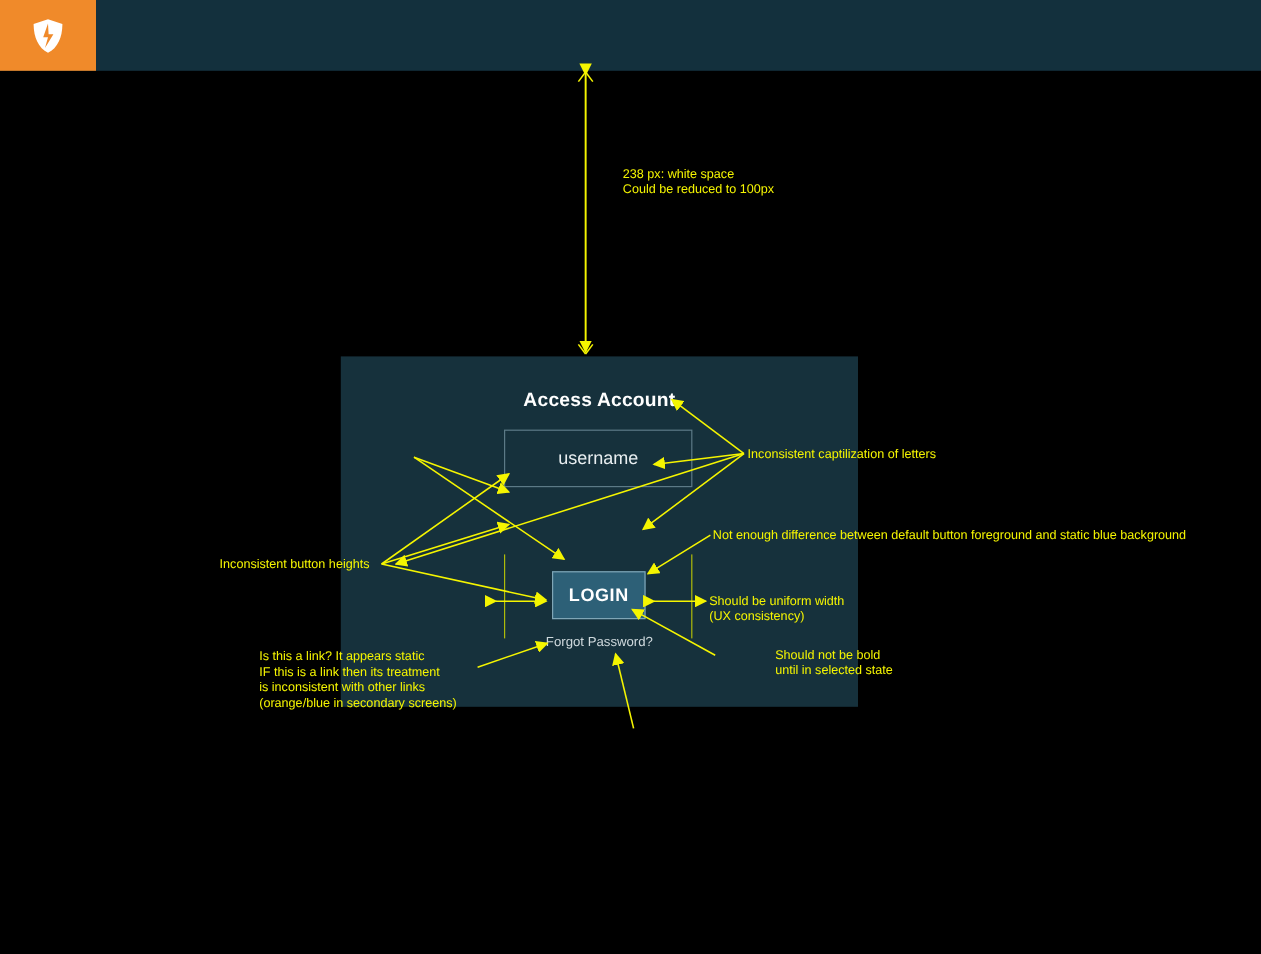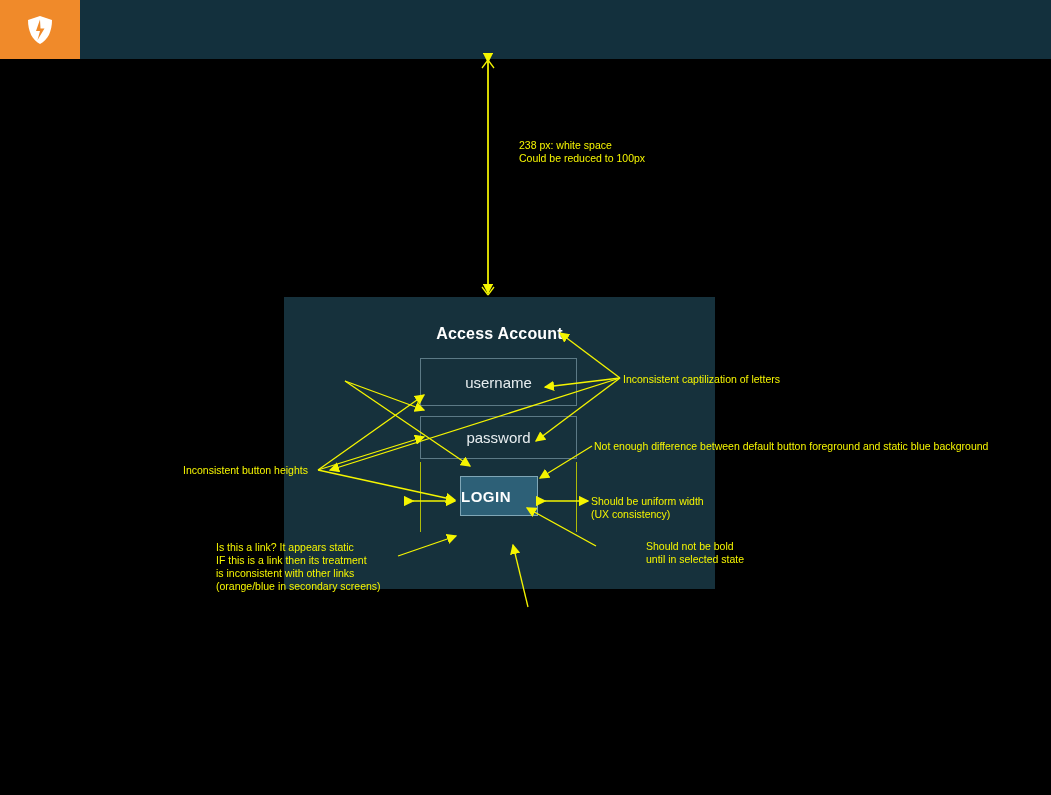--- a/index.html
+++ b/index.html
@@ -73,20 +73,21 @@
     left: 176px; top: 179px;
     width: 78px; height: 40px;
     background: #2d6077;
     border: 1px solid #7fa6b6;
     color: #ffffff;
     font-size: 15px;
     font-weight: bold;
     letter-spacing: 0.5px;
     display: flex;
     align-items: center;
+    justify-content: center;
     box-sizing: border-box;
   }
   .forgot {
     position: absolute;
     left: 0; top: 232px;
     width: 431px;
     text-align: center;
     color: #cfd9dd;
     font-size: 11px;
   }
@@ -133,25 +134,25 @@
 
   <div class="login-card">
     <div class="card-title">Access Account</div>
 
     <div class="guide" style="left:136px; top:165px; width:1px; height:70px;"></div>
     <div class="guide" style="left:292px; top:165px; width:1px; height:70px;"></div>
 
     <div class="field field-username">
       <span>username</span>
     </div>
-    <div class="field field-password">
-      <span>password</span>
-    </div>
     <div class="login-button">
       <span>LOGIN</span>
+    </div>
+    <div class="forgot">
+      <span>Forgot Password?</span>
     </div>
   </div>
 
   <div class="note" style="left:519px; top:139px;">238 px: white space
 Could be reduced to 100px</div>
   <div class="note" style="left:623px; top:373px;">Inconsistent captilization of letters</div>
   <div class="note" style="left:594px; top:440px;">Not enough difference between default button foreground and static blue background</div>
   <div class="note" style="left:171px; top:464px;padding-left:12px;">Inconsistent button heights</div>
   <div class="note" style="left:591px; top:479px;margin-top:16px;">Should be uniform width
 (UX consistency)</div>

